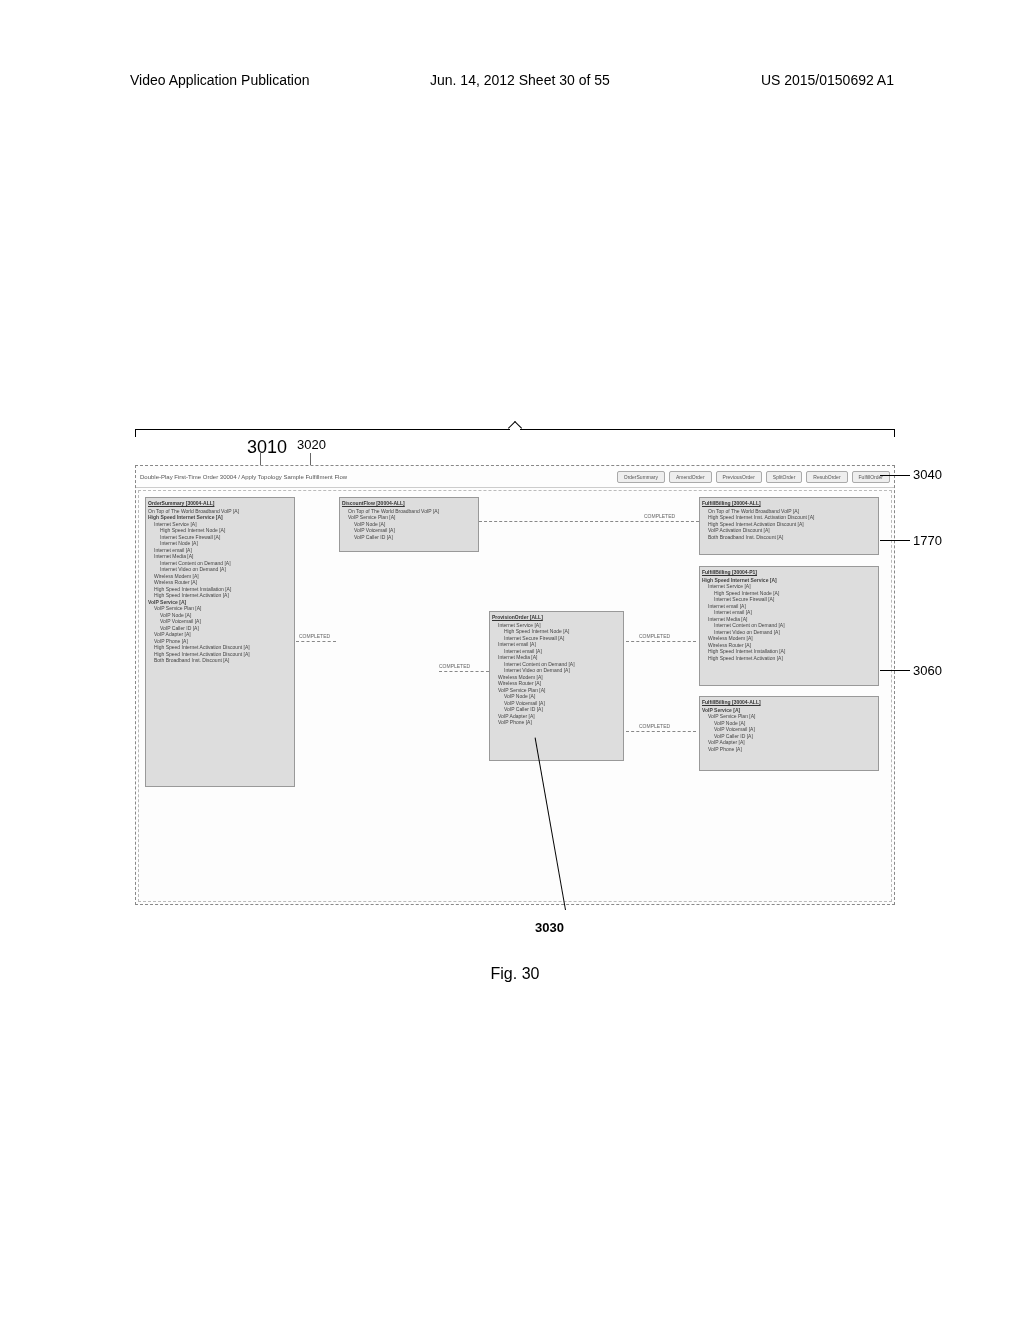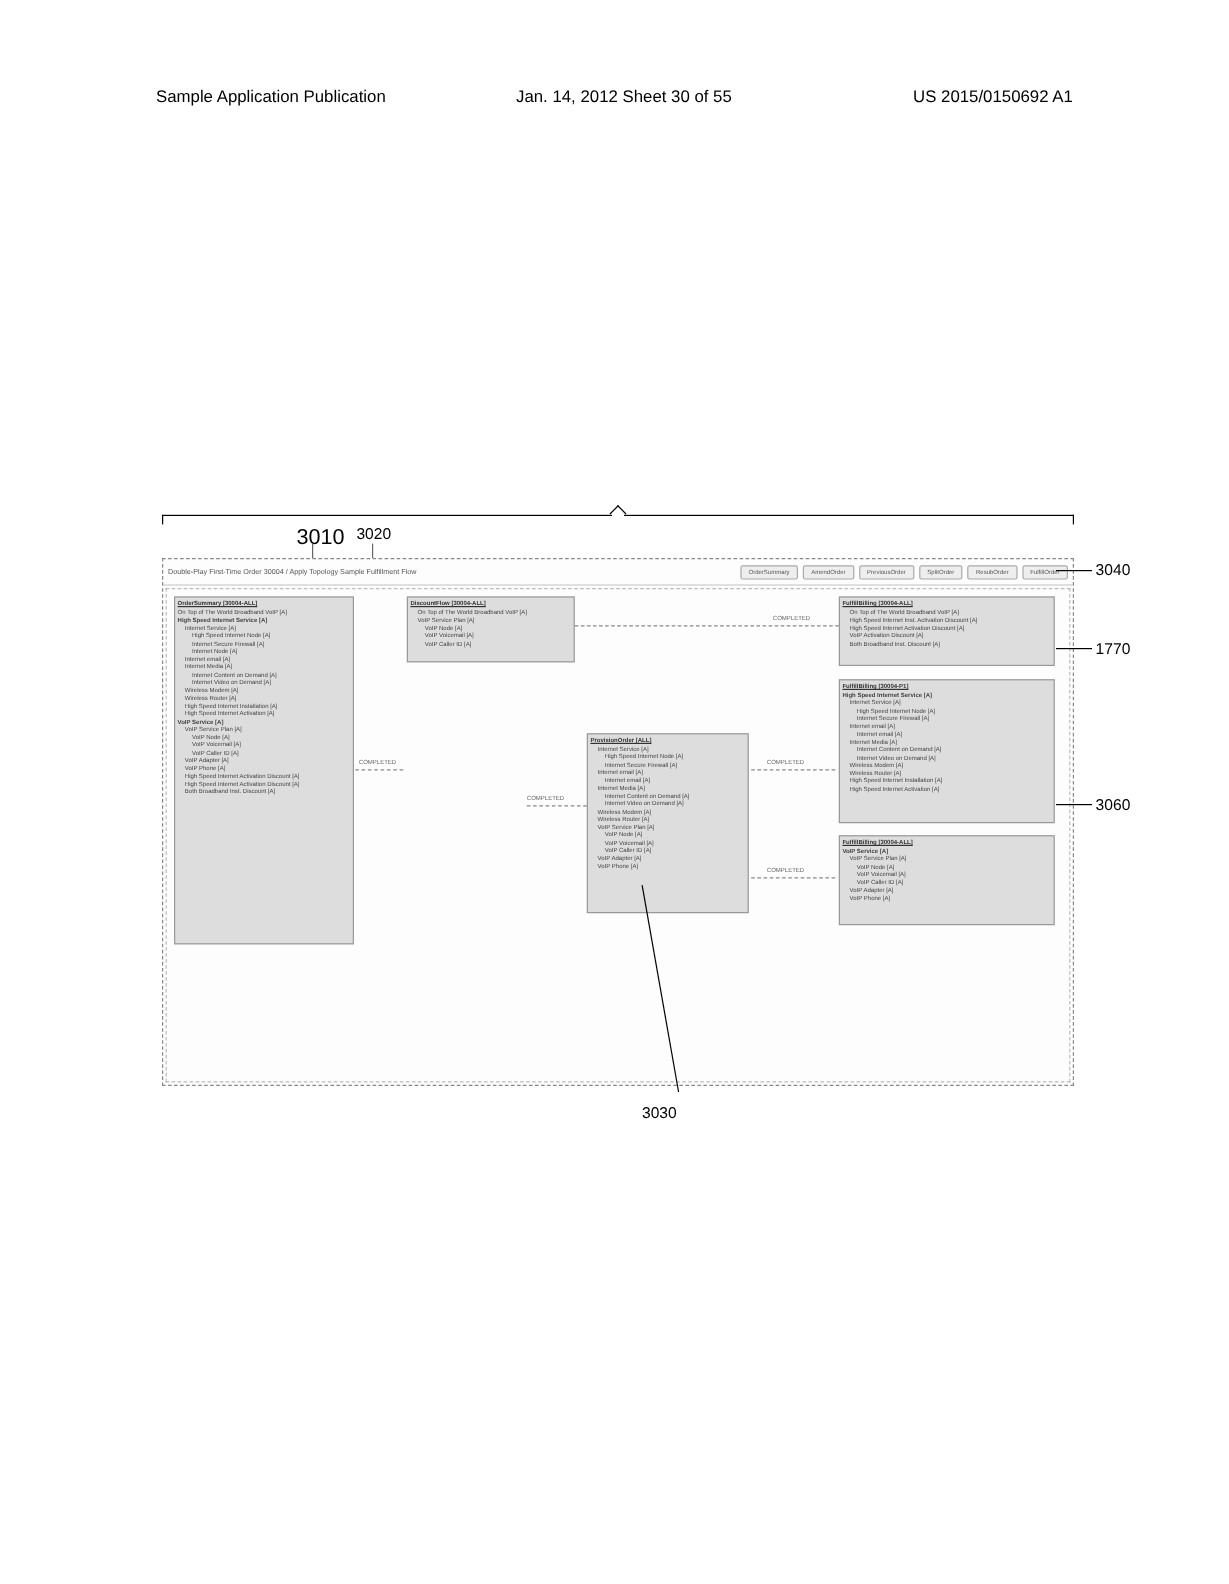--- a/index.html
+++ b/index.html
@@ -166,22 +166,22 @@
     left: 0;
     width: 760px;
     text-align: center;
     font-size: 16px;
   }
 </style>
 </head>
 <body>
 
 <div class="page-header">
-  <span class="left">Sample Application Publication</span>
-  <span class="center">Jan. 14, 2012  Sheet 30 of 55</span>
+  <span class="left">Video Application Publication</span>
+  <span class="center">Jun. 14, 2012  Sheet 30 of 55</span>
   <span class="right">US 2015/0150692 A1</span>
 </div>
 
 <div class="fig-wrap">
 
   <div class="brace">
     <div class="brace-line l"></div>
     <div class="brace-line r"></div>
     <div class="brace-v l"></div>
     <div class="brace-v r"></div>
@@ -322,15 +322,16 @@
   <div class="rnum-line" style="left:745px;top:40px;width:30px;"></div>
   <div class="rnum" style="left:778px;top:32px;">3040</div>
 
   <div class="rnum-line" style="left:745px;top:105px;width:30px;"></div>
   <div class="rnum" style="left:778px;top:98px;">1770</div>
 
   <div class="rnum-line" style="left:745px;top:235px;width:30px;"></div>
   <div class="rnum" style="left:778px;top:228px;">3060</div>
 
   <div style="position:absolute;left:430px;top:300px;width:1px;height:175px;border-left:1px solid #000;transform:rotate(-10deg);transform-origin:bottom;"></div>
-  <div class="rnum" style="left:400px;top:485px;">3030</div>
-
+  <div class="rnum" style="left:400px;top:485px;font-weight:bold;">3030</div>
+
+  <div class="fig-caption" style="top:530px;">Fig. 30</div>
 </div>
 
 </body></html>

